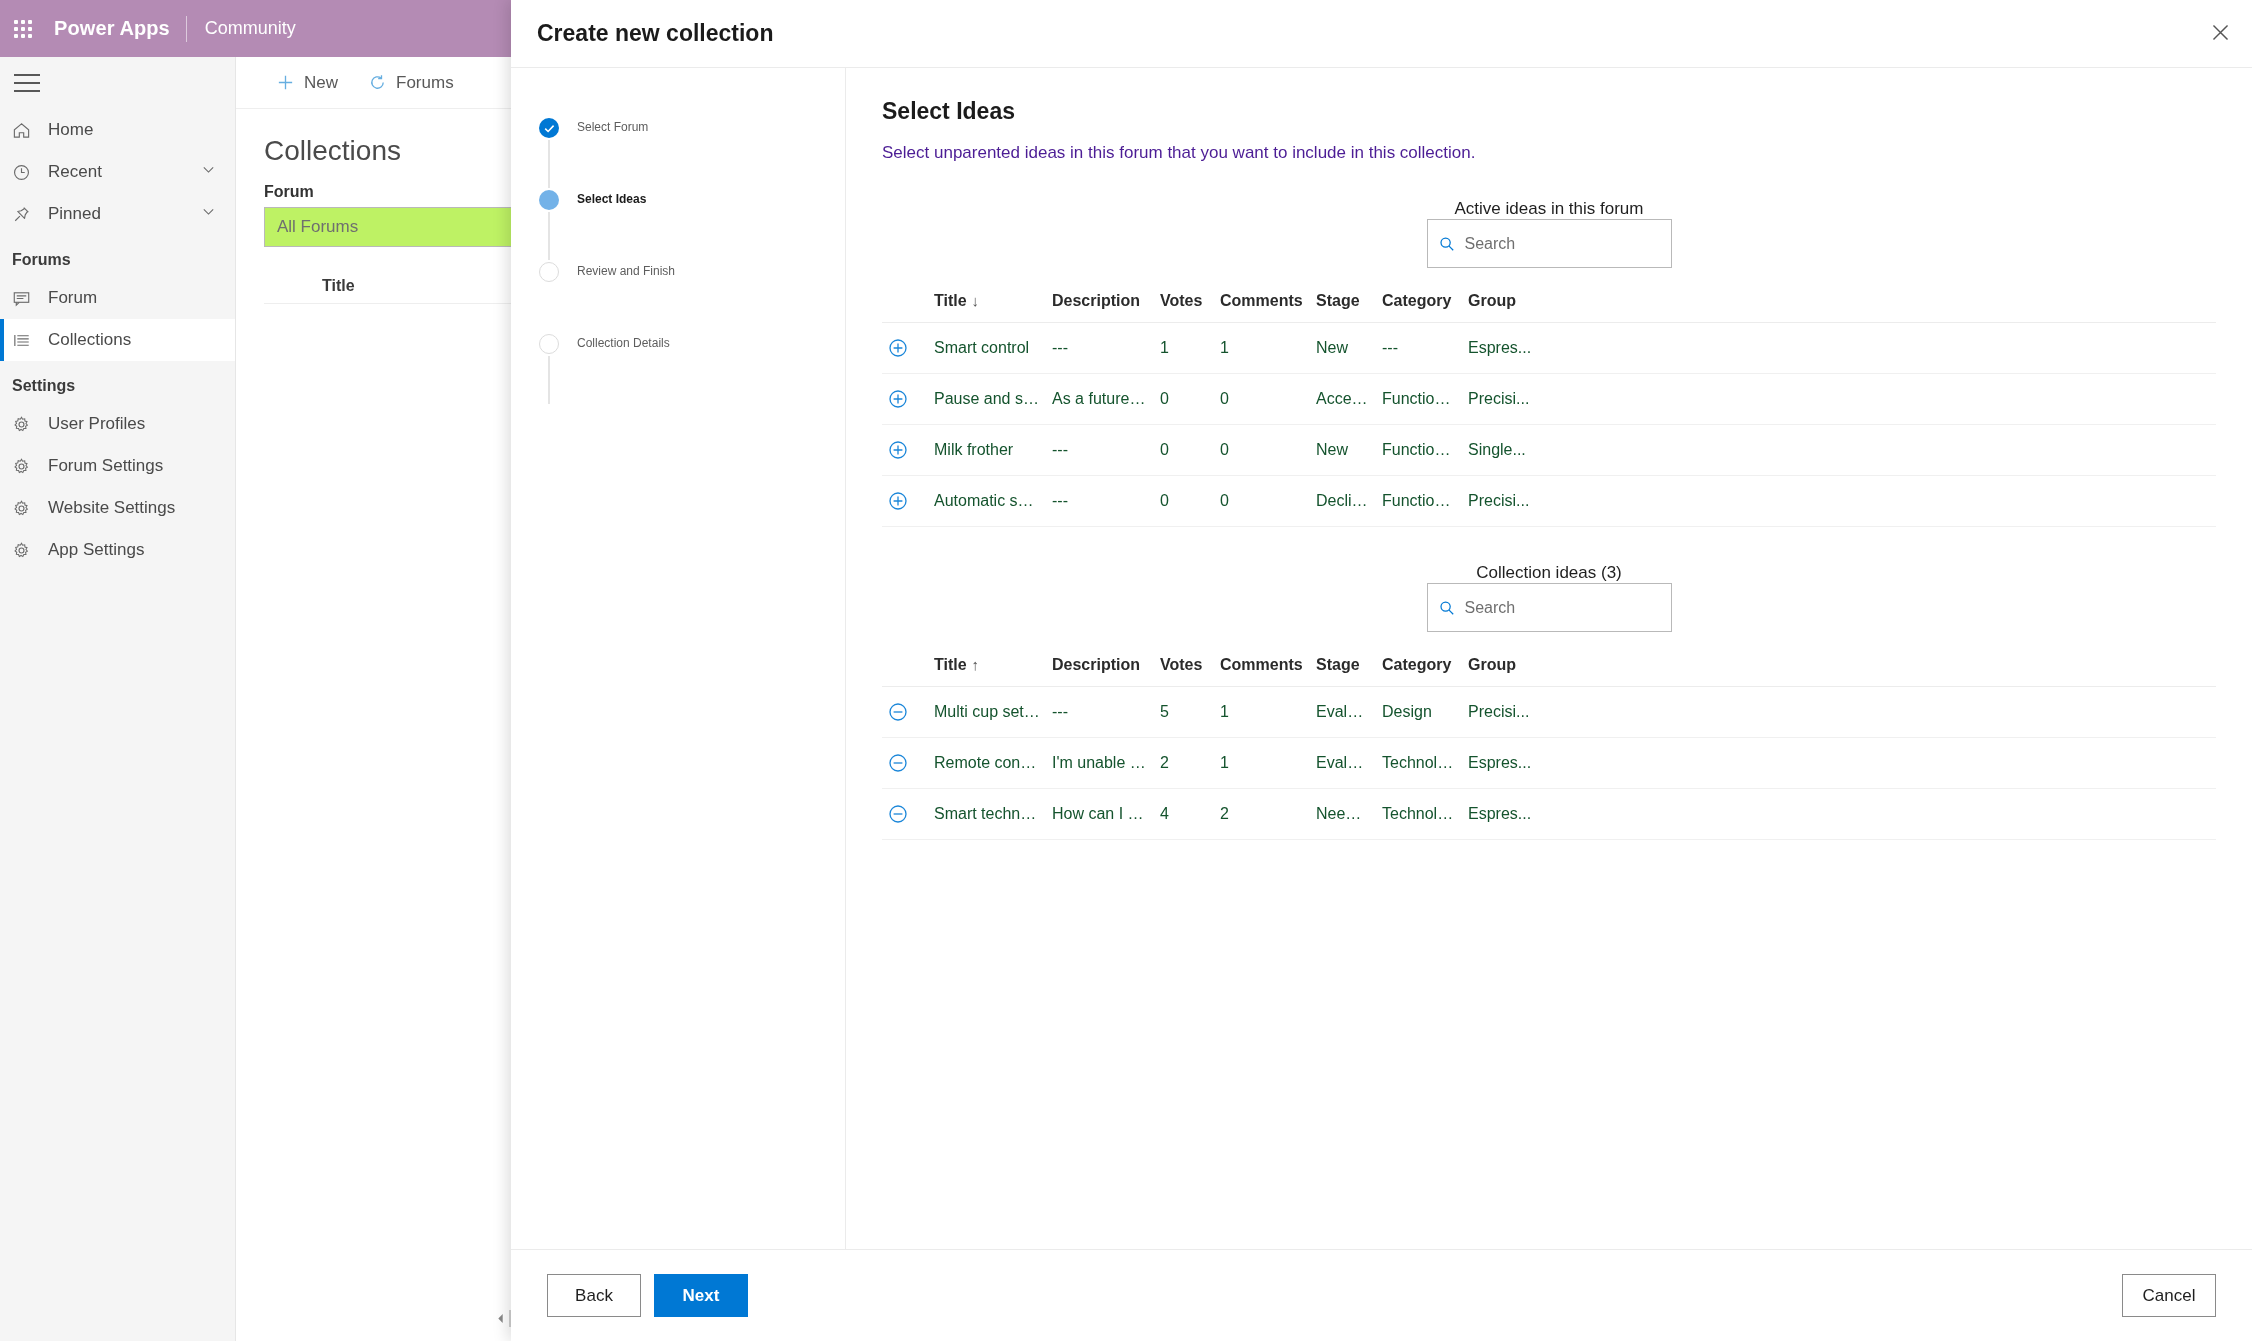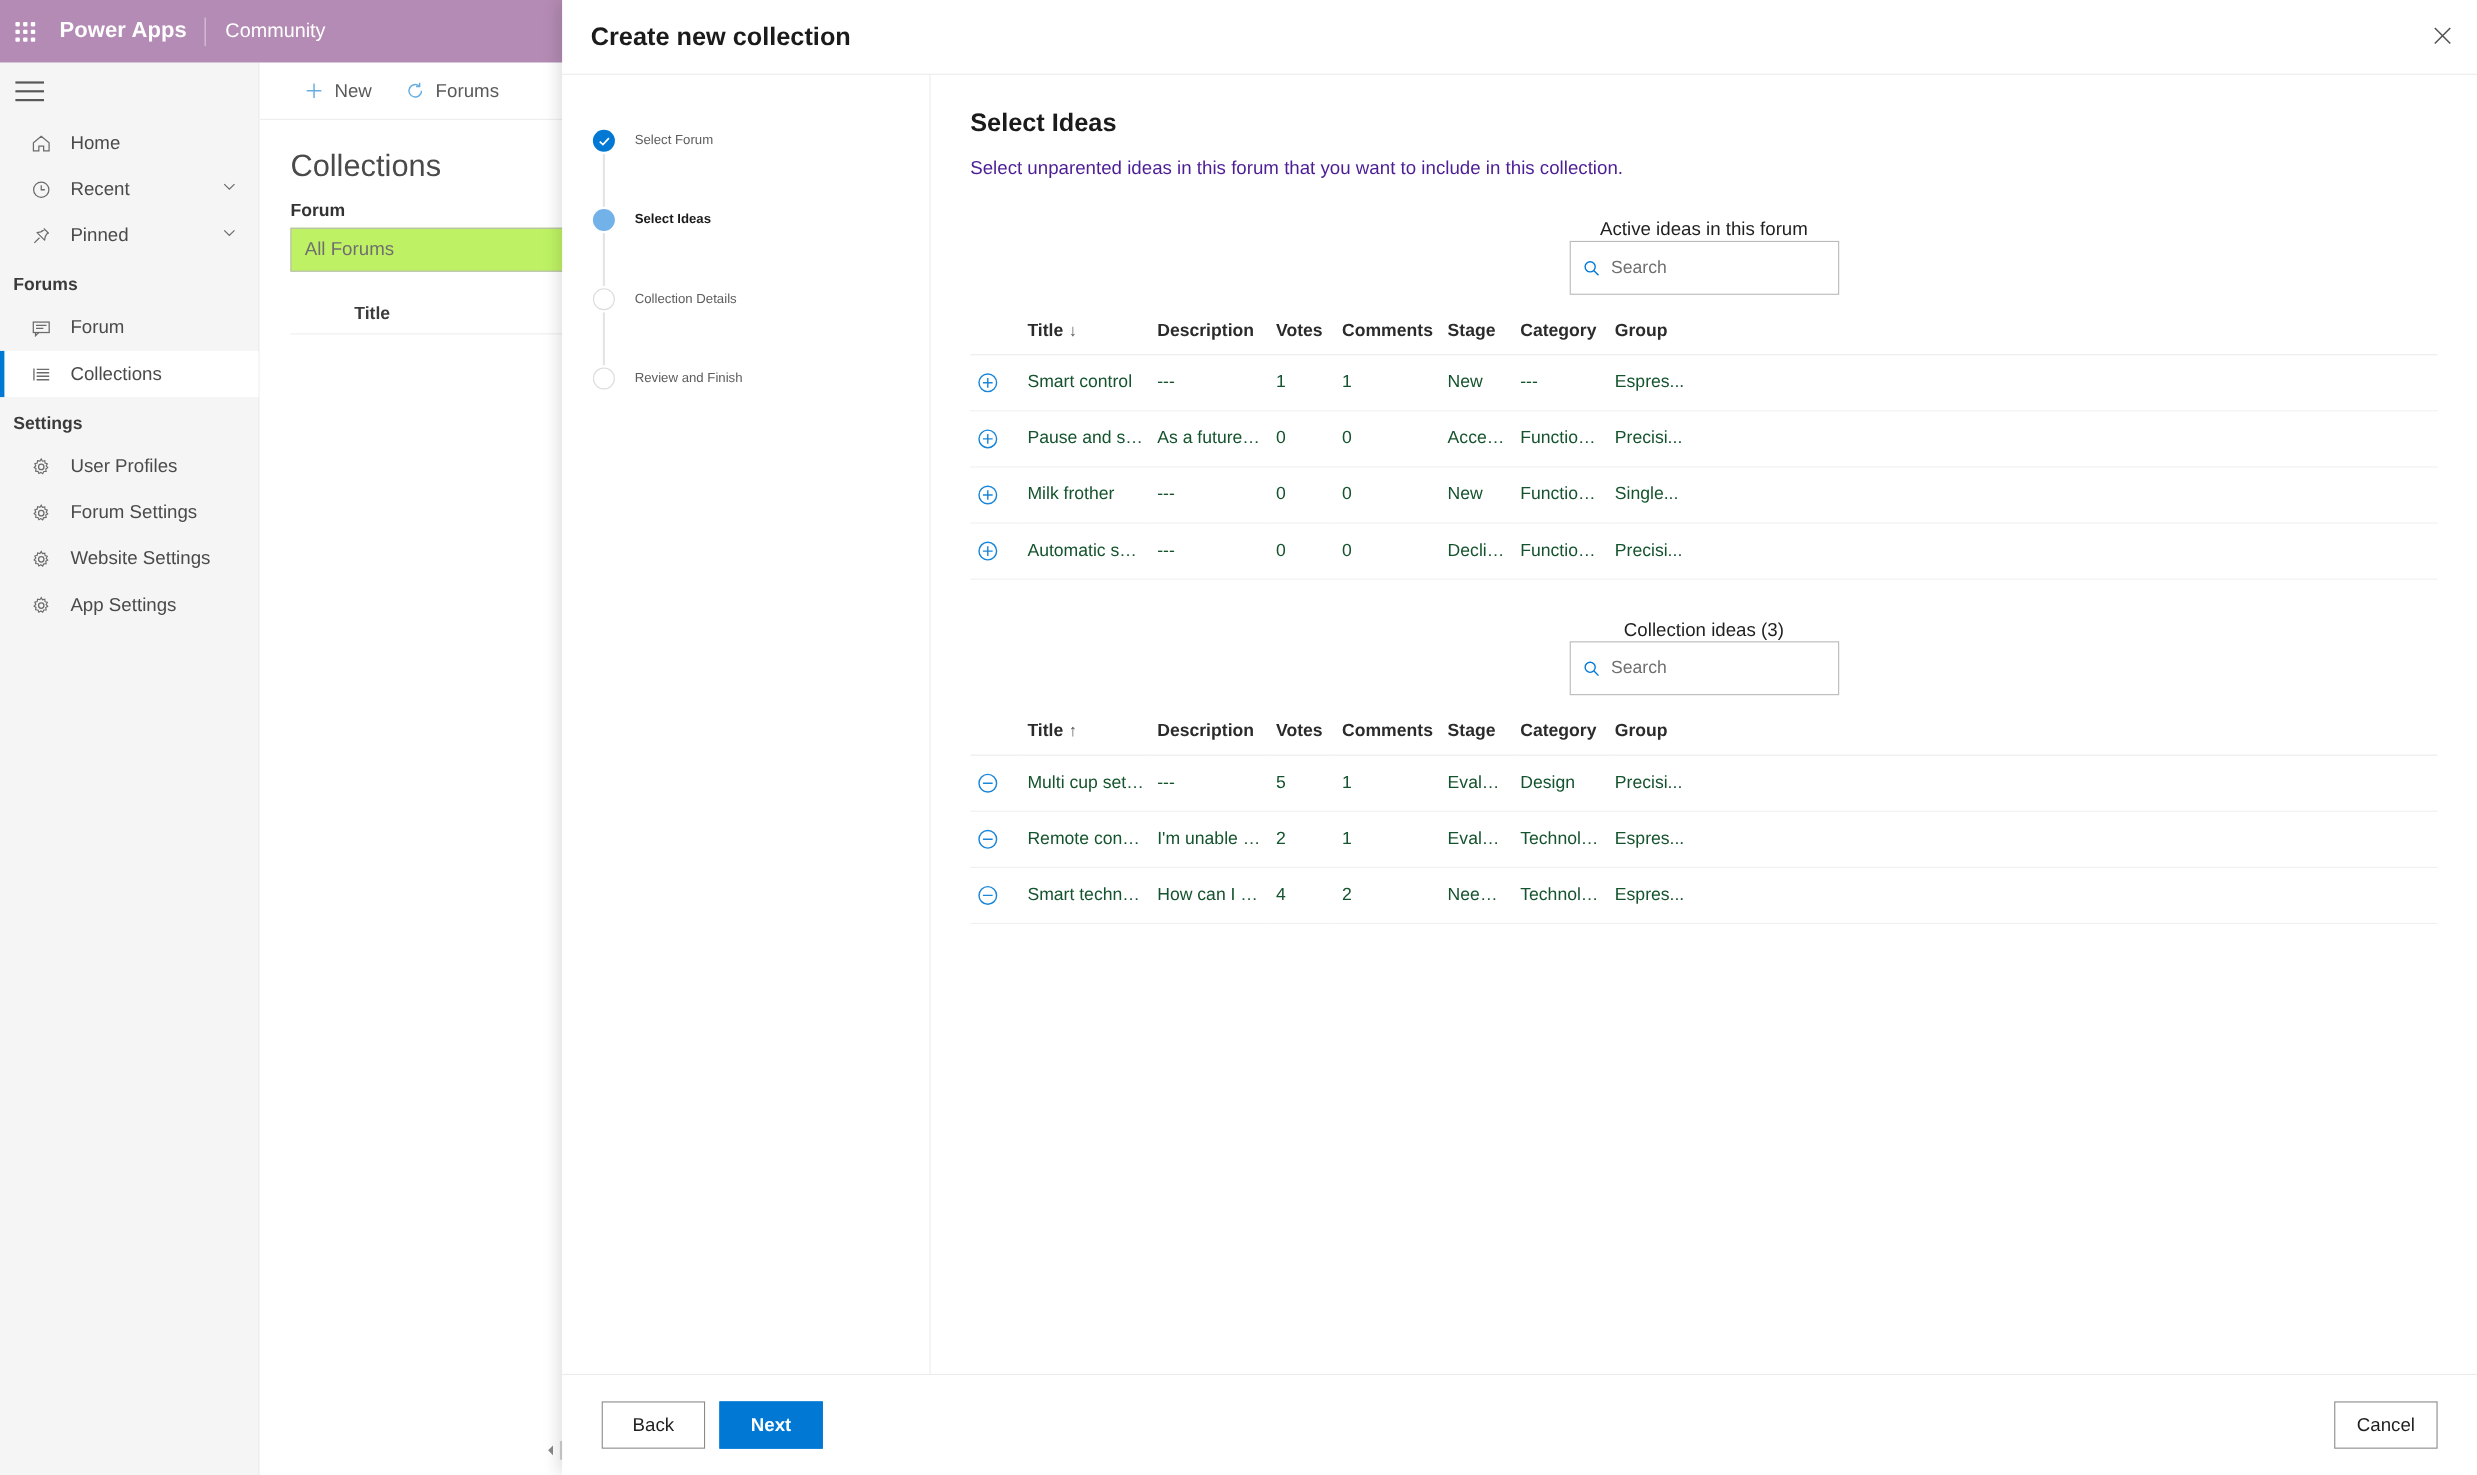--- a/index.html
+++ b/index.html
@@ -35,21 +35,21 @@
   .left-nav {
     position:absolute; top:57px; left:0; width:236px; height:1284px;
     background:#f5f5f5; border-right:1px solid #e6e6e6;
     font-size:17px; color:#4a4a4a;
   }
   .hamburger { height:52px; display:flex; align-items:center; padding-left:14px; cursor:pointer; }
   .hamburger span { display:block; width:26px; height:2px; background:#585858; margin:3px 0; }
   .hamburger-wrap { display:flex; flex-direction:column; }
 
   .nav-item {
-    height:42px; display:flex; align-items:center; padding-left:28px;
+    height:42px; display:flex; align-items:center; padding-left:12px;
     cursor:pointer; position:relative; color:#4a4a4a;
   }
   .nav-item .nv-icon {
     width:30px; height:22px; display:flex; align-items:center; justify-content:flex-start;
     color:#6b6b6b; flex:none;
   }
   .nav-item .nv-label { font-size:17px; margin-left:6px; white-space:nowrap; }
   .nav-item .nv-chev { margin-left:auto; margin-right:18px; color:#6b6b6b; }
   .nav-item.selected { background:#ffffff; }
   .nav-item.selected::before {
@@ -375,26 +375,26 @@
         <span class="wz-line"></span>
         <span class="wz-label">Select Forum</span>
       </div>
       <div class="wz-step">
         <span class="wz-dot current"></span>
         <span class="wz-line"></span>
         <span class="wz-label active">Select Ideas</span>
       </div>
       <div class="wz-step">
         <span class="wz-dot todo"></span>
+        <span class="wz-label">Review and Finish</span>
+      </div>
+      <div class="wz-step">
+        <span class="wz-dot todo"></span>
         <span class="wz-line"></span>
         <span class="wz-label">Collection Details</span>
-      </div>
-      <div class="wz-step">
-        <span class="wz-dot todo"></span>
-        <span class="wz-label">Review and Finish</span>
       </div>
     </div>
 
     <div class="pane">
       <div class="pane-title">Select Ideas</div>
       <div class="pane-sub">Select unparented ideas in this forum that you want to include in this collection.</div>
 
       <div class="sec-head">
         <div class="sec-title">Active ideas in this forum</div>
         <div class="searchbox">

